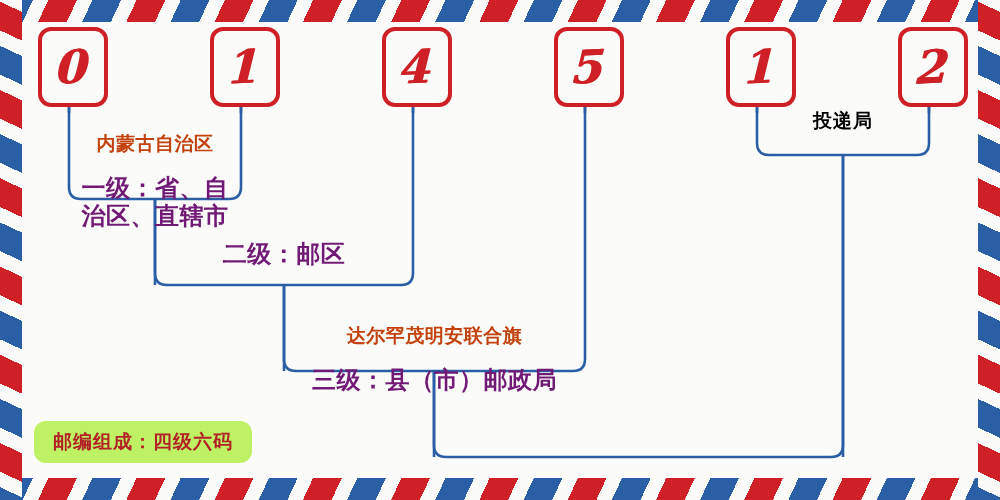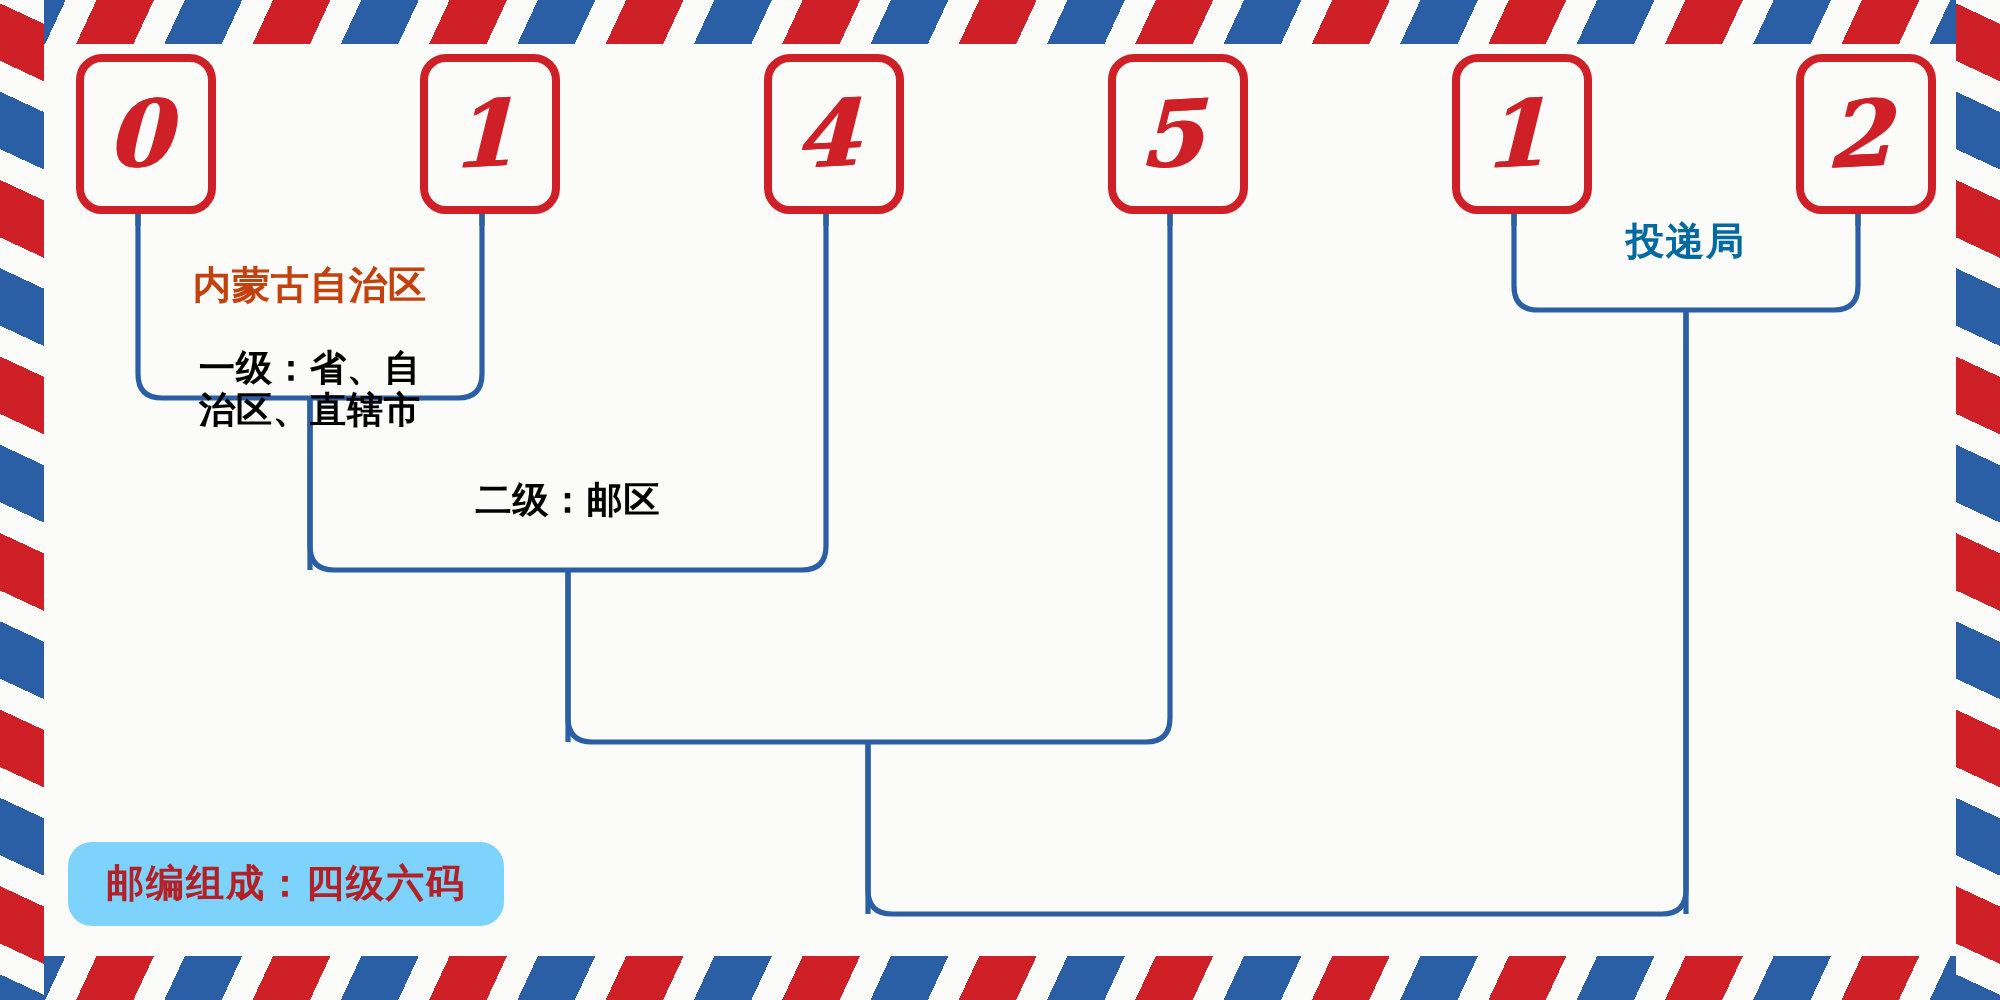--- a/index.html
+++ b/index.html
@@ -64,36 +64,36 @@
   .lvl-label{
     position:absolute;z-index:18;text-align:center;
     line-height:1.18;white-space:pre-line;
   }
   .lvl-title{
     color:#c2410c;font-weight:700;font-size:19px;
     font-family:"DejaVu Serif","Liberation Serif",serif;
     letter-spacing:.5px;
   }
   .lvl-sub{
-    color:#000000;font-weight:700;font-size:18px;
+    color:#701a75;font-weight:700;font-size:24px;
     font-family:"DejaVu Sans","Liberation Sans",sans-serif;
     letter-spacing:.5px;margin-top:1px;
   }
   .plain-label{
     position:absolute;z-index:18;text-align:center;
-    color:#0369a1;font-weight:700;font-size:19px;
+    color:#000000;font-weight:700;font-size:19px;
     font-family:"DejaVu Serif","Liberation Serif",serif;
     letter-spacing:1px;
   }
 
   
   #legend-badge{
     position:absolute;z-index:22;
     left:34px;top:421px;width:218px;height:42px;
-    background:#7dd3fc;border-radius:12px;
+    background:#bef264;border-radius:12px;
     display:flex;align-items:center;justify-content:center;
   }
   #legend-badge .txt{
     color:#B32025;font-weight:700;font-size:19px;
     font-family:"DejaVu Serif","Liberation Serif",serif;
     letter-spacing:1px;
   }
 </style>
 </head>
 <body>
@@ -168,19 +168,23 @@
   <div class="lvl-label" style="left:74px;top:113px;width:162px;">
     <div class="lvl-title">内蒙古自治区</div>
     <div class="lvl-sub">一级：省、自
 治区、直辖市</div>
   </div>
 
   <div class="lvl-label" style="left:164px;top:220px;width:240px;">
     <div class="lvl-sub">二级：邮区</div>
   </div>
 
+  <div class="lvl-label" style="left:292px;top:305px;width:285px;">
+    <div class="lvl-title">达尔罕茂明安联合旗</div>
+    <div class="lvl-sub">三级：县（市）邮政局</div>
+  </div>
 
 
   <div id="legend-badge">
     <span class="txt">邮编组成：四级六码</span>
   </div>
 
 </div>
 
 </body></html>

